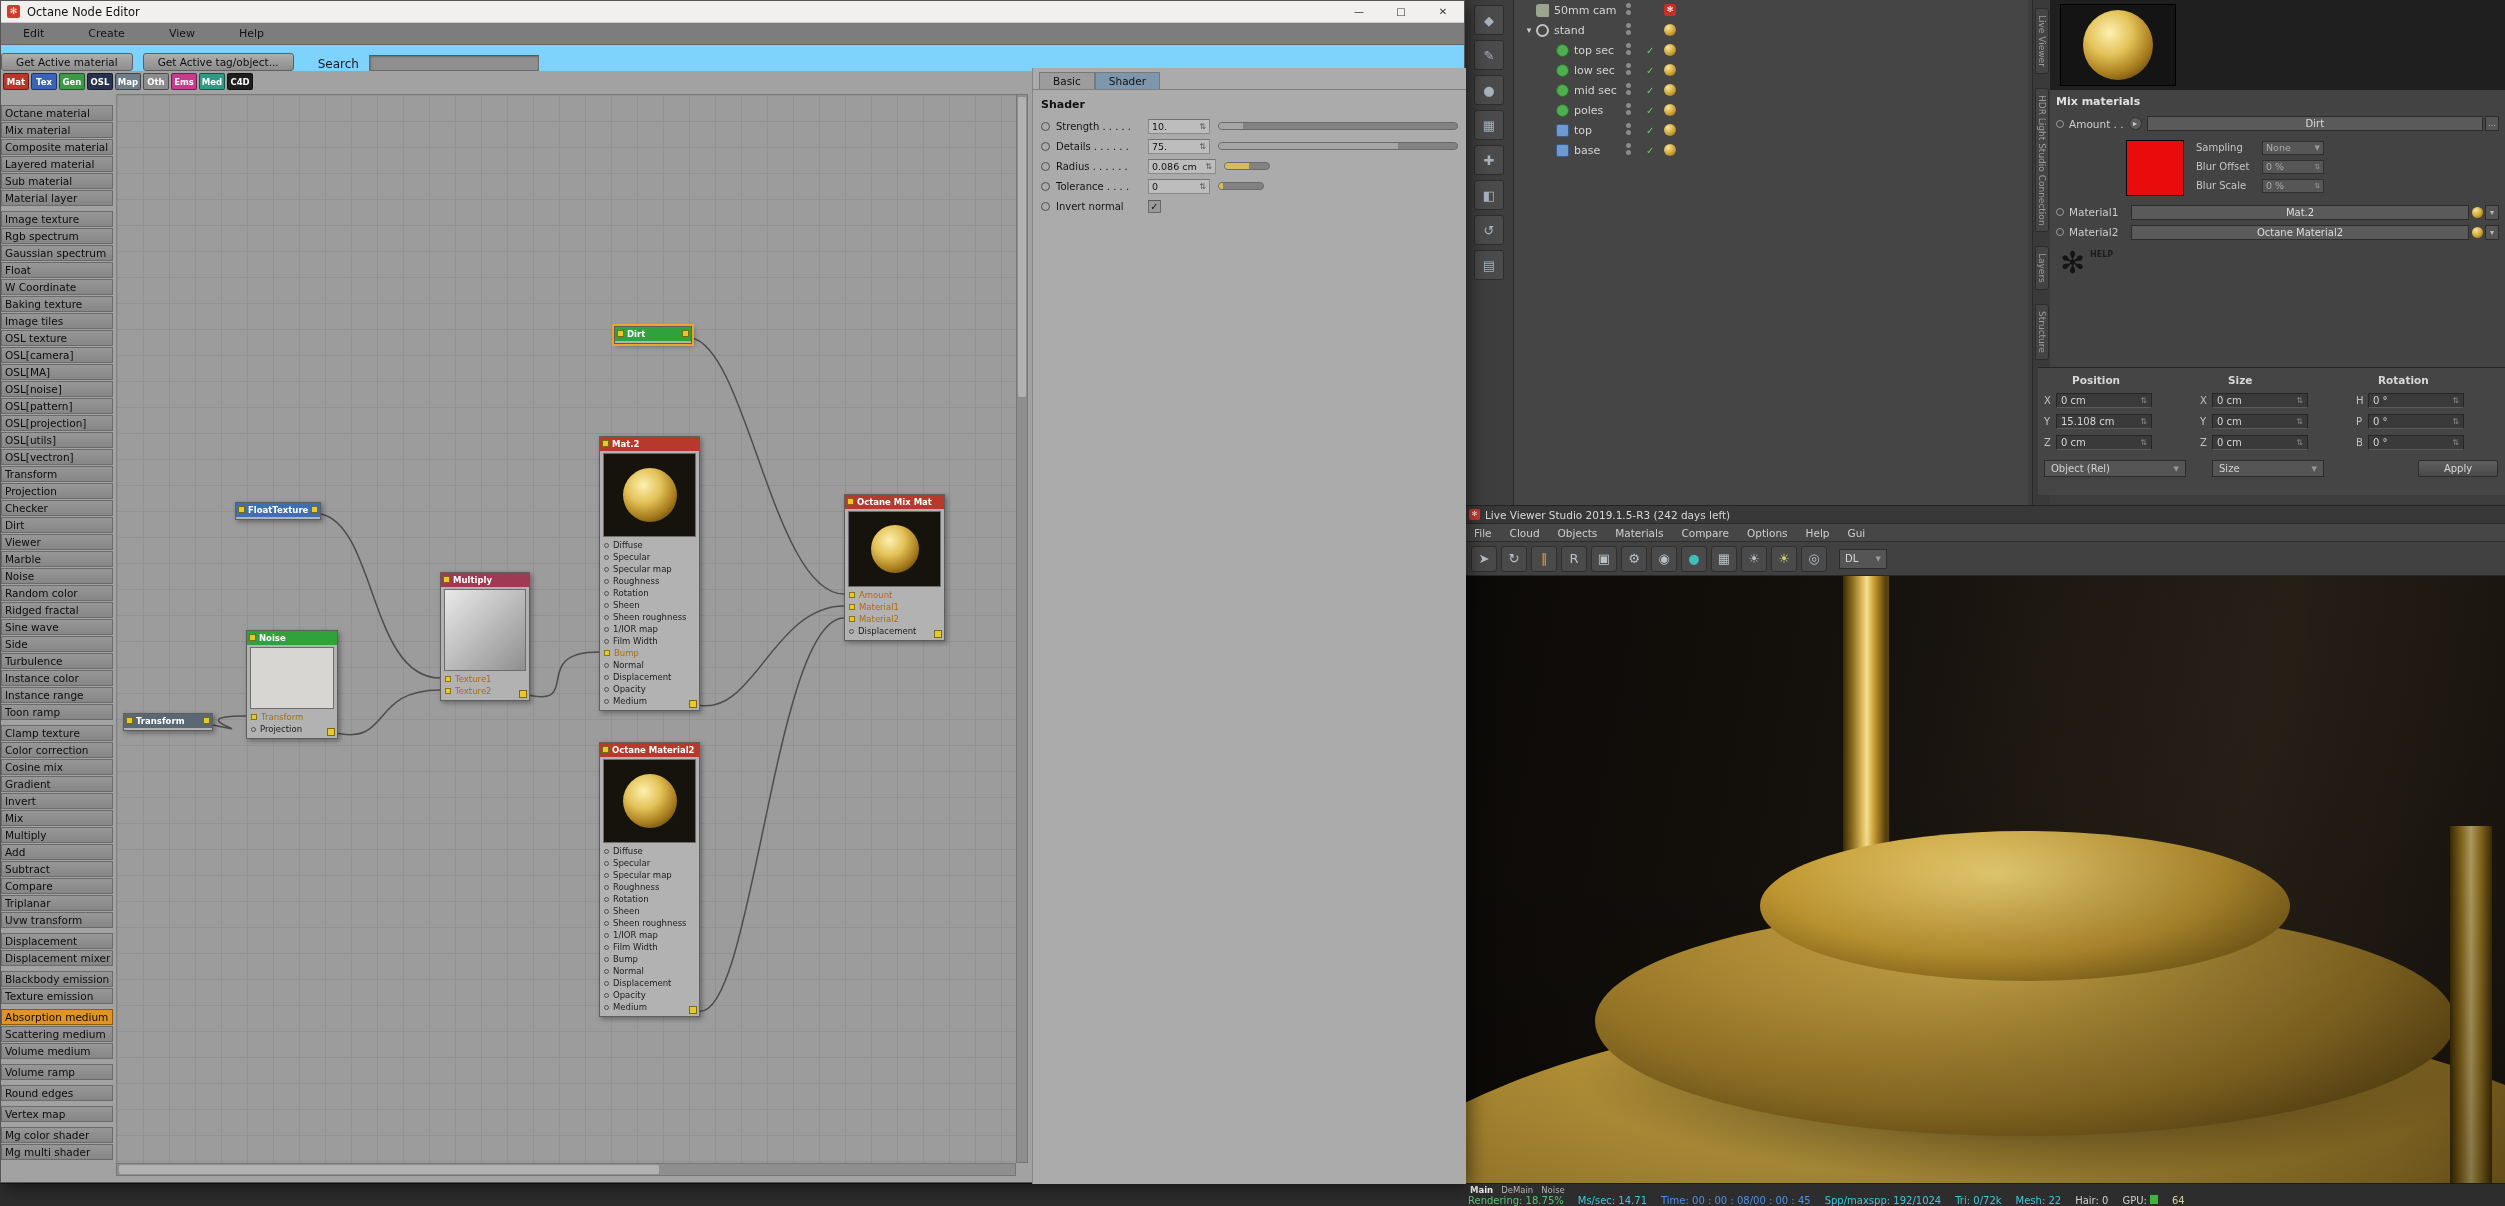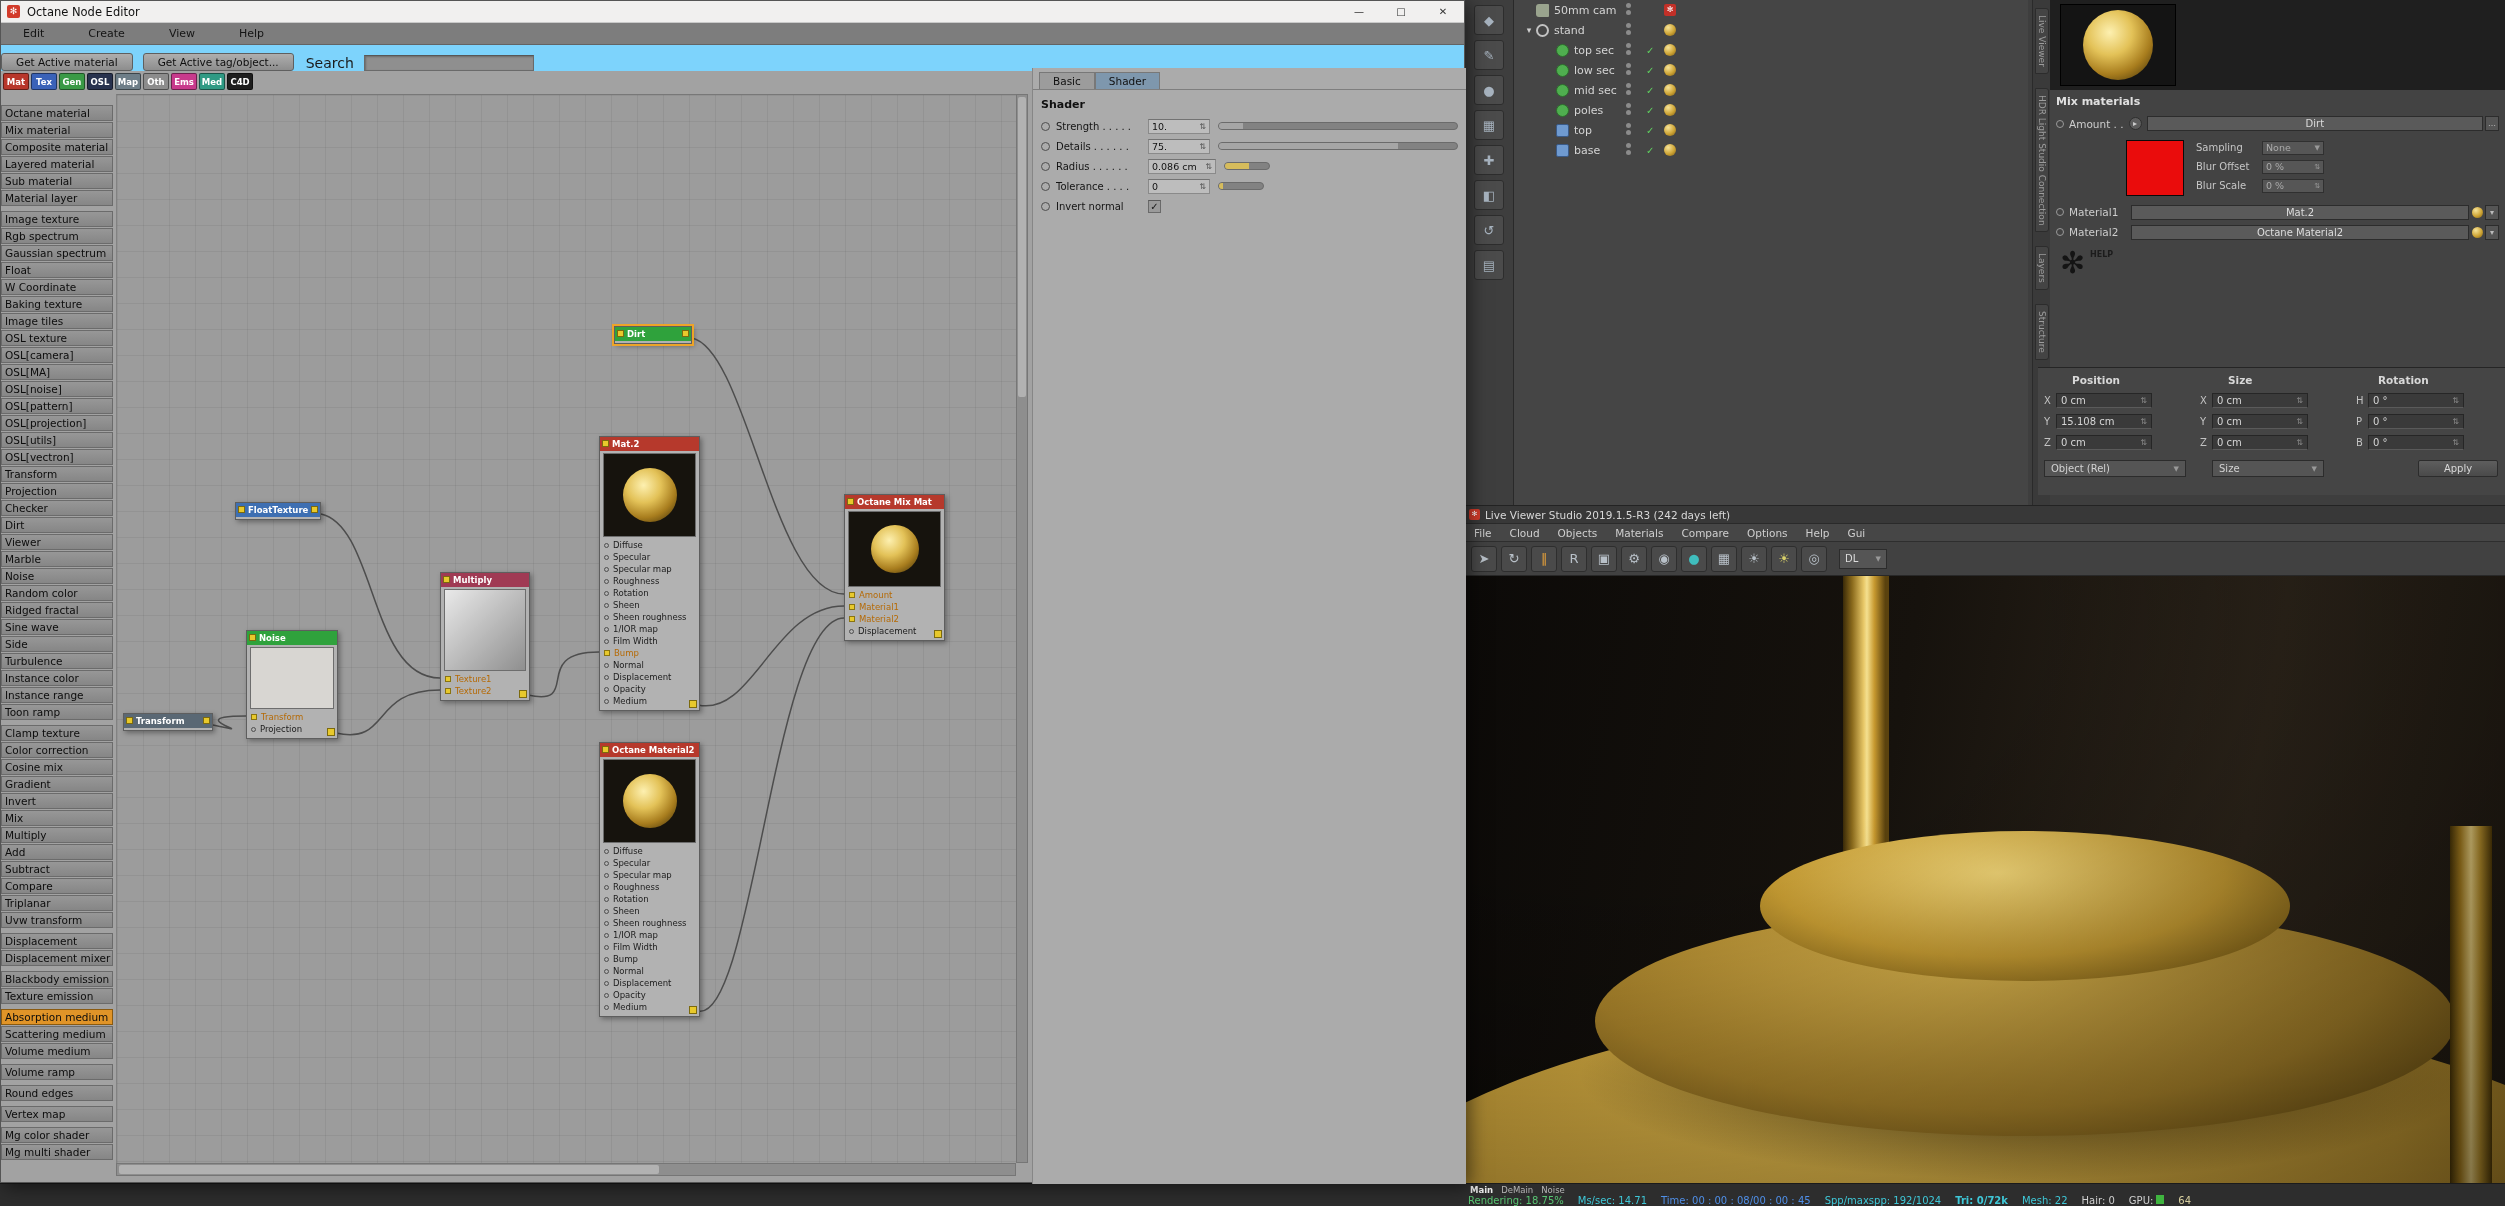--- a/index.html
+++ b/index.html
@@ -11,21 +11,21 @@
   .win{position:absolute;left:0;top:0;width:1465px;height:1183px;background:#a2a2a2;border:1px solid #555;box-shadow:4px 4px 18px rgba(0,0,0,.55)}
   .titlebar{position:absolute;left:0;top:0;width:100%;height:22px;background:#f1f0ef;display:flex;align-items:center;border-bottom:1px solid #c9c9c9}
   .app-icon{width:13px;height:13px;margin-left:6px;border-radius:2px;background:#d23b2a;color:#fff;font-size:9px;line-height:13px;text-align:center}
   .title-text{margin-left:7px;font-size:11.5px;color:#111}
   .win-btns{margin-left:auto;display:flex;height:100%}
   .win-btn{width:42px;height:100%;display:flex;align-items:center;justify-content:center;font-size:10px;color:#333}
   .menubar{position:absolute;left:0;top:22px;width:100%;height:22px;background:#7d7d7d;display:flex;align-items:center;border-bottom:1px solid #636363}
   .menu-item{padding:0 22px;font-size:11px;color:#141414}
   .toolbar{position:absolute;left:0;top:44px;width:100%;height:26px;background:#7dd3fc;display:flex;align-items:flex-end;gap:10px;padding-left:0}
   .tb-btn{padding:2px 14px;font-size:10.5px;color:#0e0e0e;background:linear-gradient(#aeaeae,#8d8d8d);border:1px solid #5f5f5f;border-radius:3px}
-  .tb-label{font-size:14px;color:#1a1a1a;margin-left:2px}
+  .tb-label{font-size:12px;color:#1a1a1a;margin-left:14px}
   .tb-search{width:170px;height:16px;background:#8f8f8f;border:1px solid #6a6a6a;border-top-color:#575757;box-shadow:inset 1px 1px 2px rgba(0,0,0,.25);font-size:10px;color:#111;padding:0 4px;outline:none}
   .cat-row{position:absolute;left:2px;top:72px;display:flex;gap:2px}
   .cat-chip{width:26px;height:17px;border-radius:2px;border:1px solid rgba(0,0,0,.45);color:#fff;font-size:8.5px;font-weight:bold;display:flex;align-items:center;justify-content:center}
   .nlist{position:absolute;left:0;top:104px;width:112px}
   .sb-item{height:16px;line-height:15px;margin-bottom:1px;background:linear-gradient(#979797,#868686);border:1px solid #6b6b6b;font-size:10.5px;color:#0c0c0c;padding-left:3px;white-space:nowrap;overflow:hidden}
   .sb-item.hl{background:#e09428;border-color:#8a5a10}
   .sb-gap{height:4px}
   .canvas{position:absolute;left:115px;top:93px;width:900px;height:1069px;background:#9c9c9c;border-top:1px solid #787878;border-left:1px solid #828282;overflow:hidden;
     background-image:linear-gradient(rgba(0,0,0,.055) 1px,transparent 1px),linear-gradient(90deg,rgba(0,0,0,.055) 1px,transparent 1px);background-size:26px 26px}
   .wires{position:absolute;left:0;top:0;width:900px;height:1069px}
@@ -446,21 +446,21 @@
     <div class="lv-tabs">
         <span class="lv-tab active">Main</span>
         <span class="lv-tab">DeMain</span>
         <span class="lv-tab">Noise</span>
       </div>
     <div class="status-segs">
         <span class="status-seg" style="color: rgb(88, 196, 114);">Rendering: 18.75%</span>
         <span class="status-seg" style="color: rgb(63, 200, 216);">Ms/sec: 14.71</span>
         <span class="status-seg" style="color: rgb(79, 143, 232);">Time: 00 : 00 : 08/00 : 00 : 45</span>
         <span class="status-seg" style="color: rgb(63, 200, 216);">Spp/maxspp: 192/1024</span>
-        <span class="status-seg" style="color: rgb(63, 200, 216); font-weight: bold;">Tri: 0/72k</span>
+        <span class="status-seg" style="color: rgb(63, 200, 216);">Tri: 0/72k</span>
         <span class="status-seg" style="color: rgb(63, 200, 216);">Mesh: 22</span>
         <span class="status-seg" style="color: rgb(208, 208, 208);">Hair: 0</span>
         <span class="status-seg" style="color: rgb(208, 208, 208);">GPU:<span class="gpu-bar"></span></span>
         <span class="status-seg" style="color: rgb(216, 207, 159);">64</span>
       </div>
   </div>
 
   <div class="win">
     <div class="titlebar">
       <span class="app-icon">✻</span>

